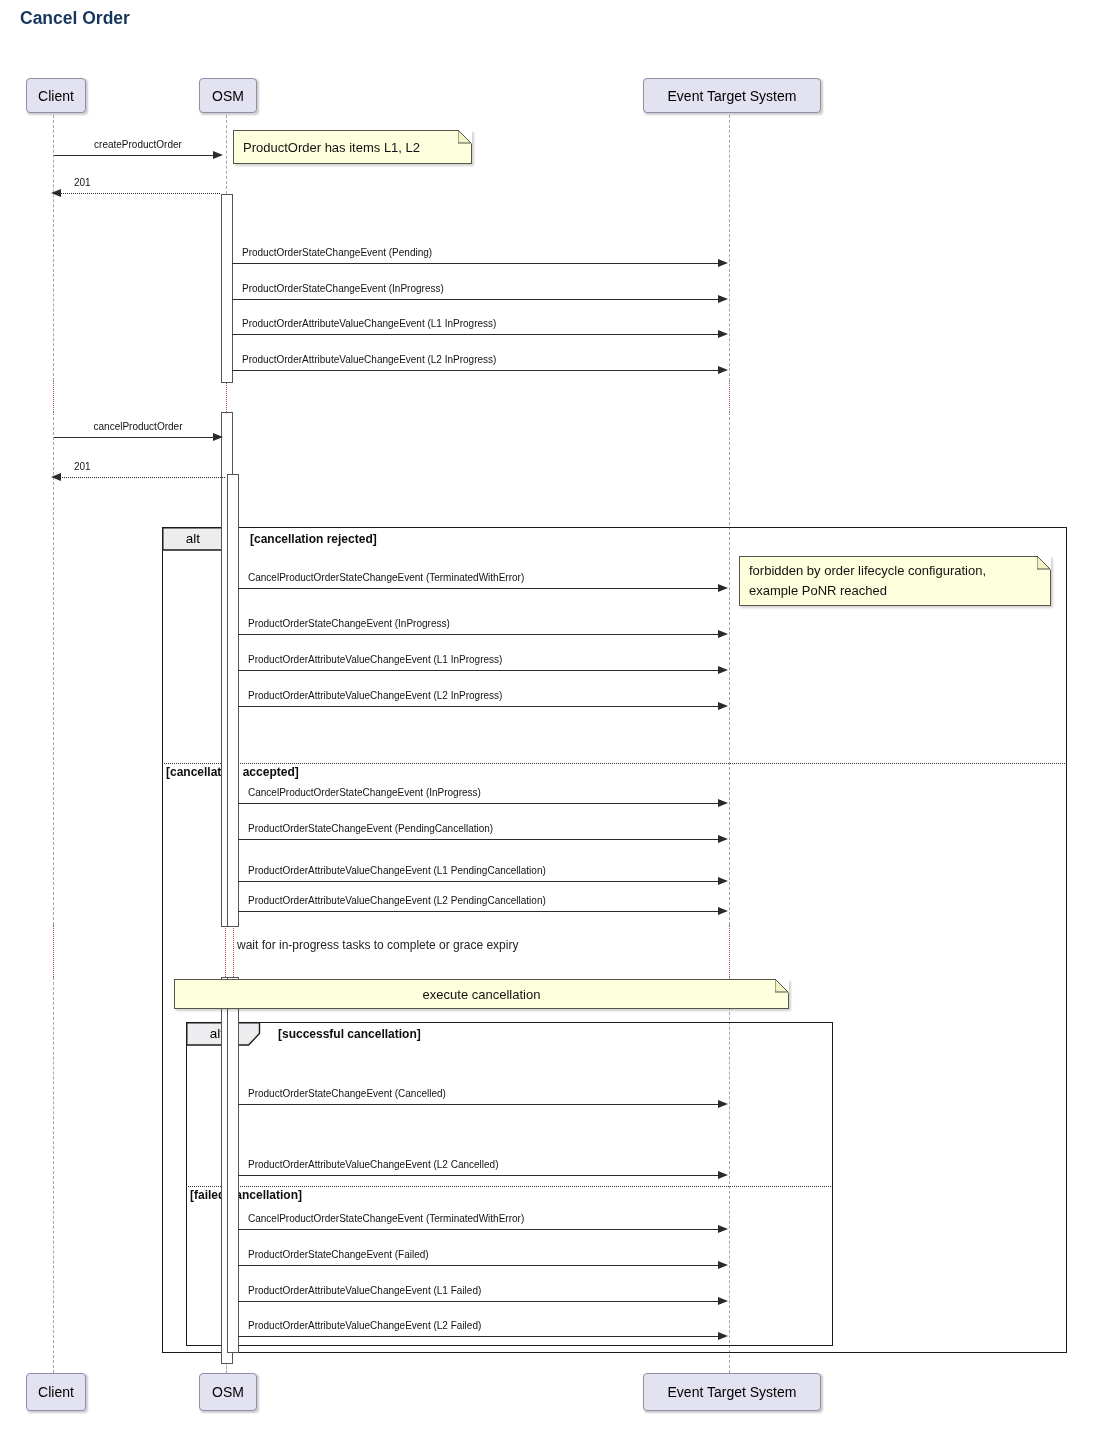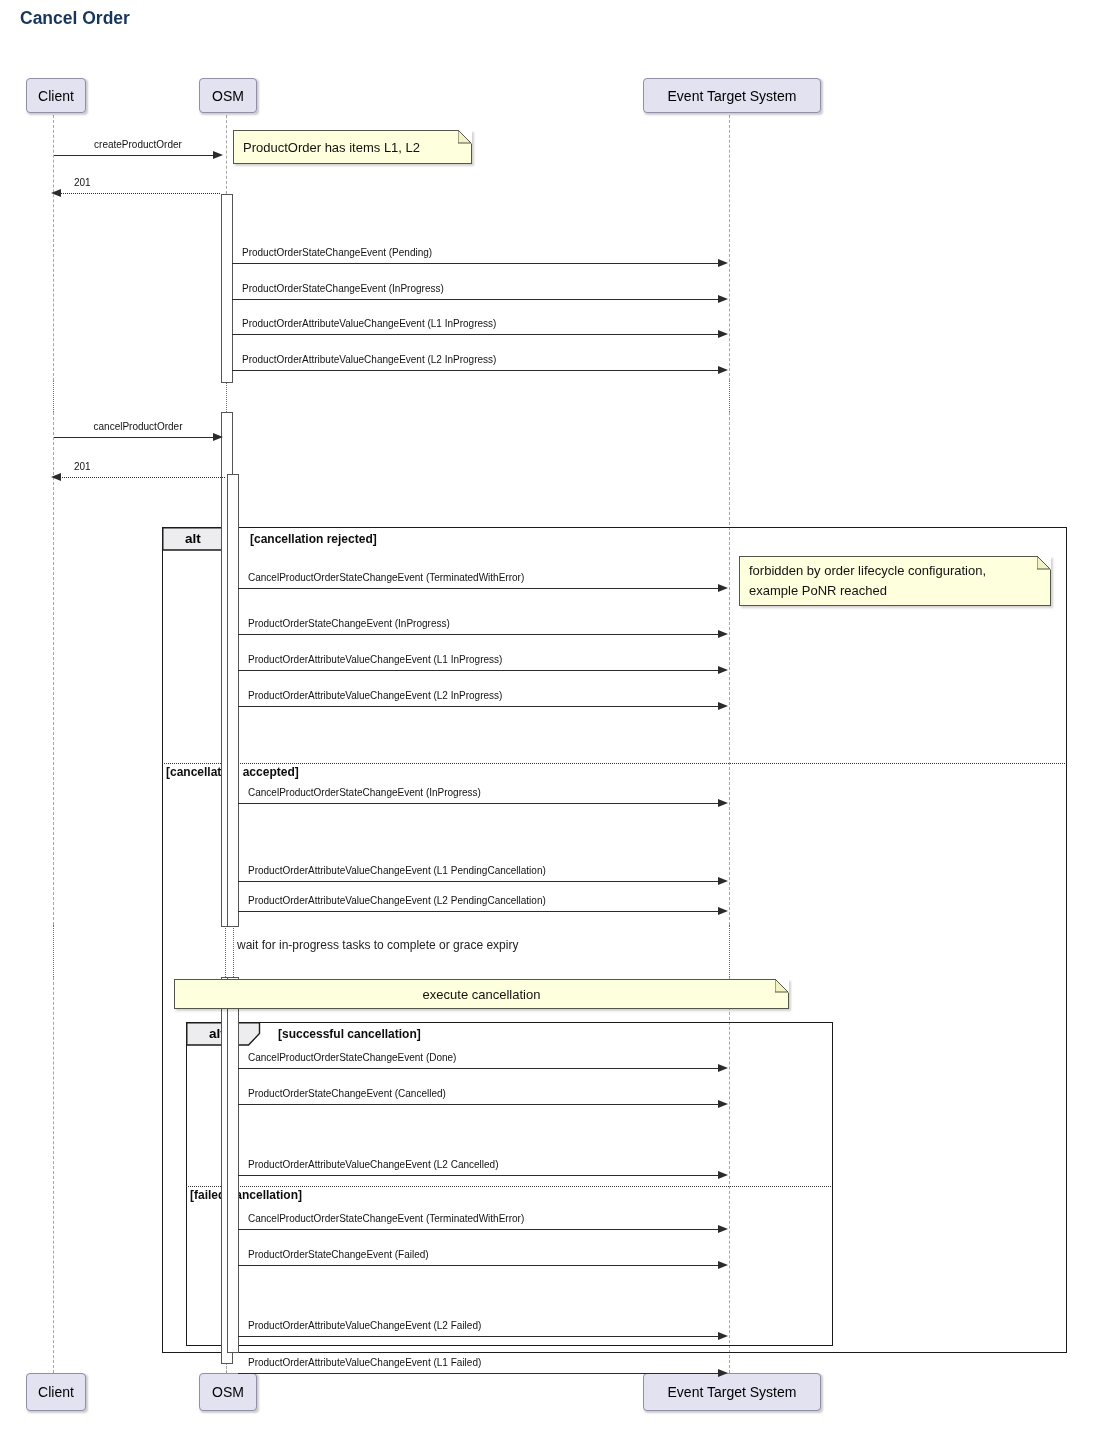--- a/index.html
+++ b/index.html
@@ -28,21 +28,21 @@
   .msg .ln{position:absolute;left:0;right:2px;top:22px;height:0;border-top:1.4px solid #2b2b2b;}
   .msg.r .ln::after{content:"";position:absolute;right:-3px;top:-5.5px;width:0;height:0;
      border-left:10px solid #2b2b2b;border-top:4.5px solid transparent;border-bottom:4.5px solid transparent;}
   .msg.l .ln{border-top-style:dotted;}
   .msg.l .ln::before{content:"";position:absolute;left:-3px;top:-5.5px;width:0;height:0;
      border-right:10px solid #2b2b2b;border-top:4.5px solid transparent;border-bottom:4.5px solid transparent;}
 
   
   .frame{position:absolute;border:1.6px solid #1b1b1b;z-index:2;}
   .pent{position:absolute;z-index:3;}
-  .pent-label{position:absolute;width:62px;text-align:center;font-size:13.5px;font-weight:bold;color:#000;z-index:3;}
+  .pent-label{position:absolute;width:62px;text-align:center;font-size:13.5px;font-weight:normal;color:#000;z-index:3;}
   .guard{position:absolute;font-size:12px;font-weight:bold;color:#0d0d0d;white-space:nowrap;z-index:3;}
   .divider{position:absolute;height:0;border-top:1.5px dotted #333;z-index:2;}
 
   
   .note{position:absolute;background:#FEFFDD;border:1px solid #55554a;
         box-shadow:2px 2px 2px rgba(0,0,0,.18);z-index:6;font-size:13px;color:#121212;}
   .note .txt{position:absolute;left:0;right:0;top:0;bottom:0;display:flex;align-items:center;padding-left:9px;}
   .note .txt.ctr{justify-content:center;padding-left:0;}
   .note .txt.pre{white-space:pre-line;line-height:1.55;}
   .note .fold{position:absolute;top:-1px;right:-1px;}
@@ -151,53 +151,53 @@
   </div>
   <div class="msg r" style="left:238px;top:684px;width:489px">
     <span class="t">ProductOrderAttributeValueChangeEvent (L2 InProgress)</span>
     <div class="ln"></div>
   </div>
 
   <div class="msg r" style="left:238px;top:781px;width:489px">
     <span class="t">CancelProductOrderStateChangeEvent (InProgress)</span>
     <div class="ln"></div>
   </div>
+  <div class="msg r" style="left:238px;top:817px;width:489px">
+    <span class="t">ProductOrderStateChangeEvent (PendingCancellation)</span>
+    <div class="ln"></div>
+  </div>
   <div class="msg r" style="left:238px;top:859px;width:489px">
     <span class="t">ProductOrderAttributeValueChangeEvent (L1 PendingCancellation)</span>
     <div class="ln"></div>
   </div>
   <div class="msg r" style="left:238px;top:889px;width:489px">
     <span class="t">ProductOrderAttributeValueChangeEvent (L2 PendingCancellation)</span>
     <div class="ln"></div>
   </div>
 
   <div class="dtext" style="left:237px;top:938px">wait for in-progress tasks to complete or grace expiry</div>
 
-  <div class="msg r" style="left:238px;top:1046px;width:489px">
-    <span class="t">CancelProductOrderStateChangeEvent (Done)</span>
-    <div class="ln"></div>
-  </div>
   <div class="msg r" style="left:238px;top:1082px;width:489px">
     <span class="t">ProductOrderStateChangeEvent (Cancelled)</span>
     <div class="ln"></div>
   </div>
   <div class="msg r" style="left:238px;top:1153px;width:489px">
     <span class="t">ProductOrderAttributeValueChangeEvent (L2 Cancelled)</span>
     <div class="ln"></div>
   </div>
 
   <div class="msg r" style="left:238px;top:1207px;width:489px">
     <span class="t">CancelProductOrderStateChangeEvent (TerminatedWithError)</span>
     <div class="ln"></div>
   </div>
   <div class="msg r" style="left:238px;top:1243px;width:489px">
     <span class="t">ProductOrderStateChangeEvent (Failed)</span>
     <div class="ln"></div>
   </div>
-  <div class="msg r" style="left:238px;top:1351px;width:489px">
+  <div class="msg r" style="left:238px;top:1279px;width:489px">
     <span class="t">ProductOrderAttributeValueChangeEvent (L1 Failed)</span>
     <div class="ln"></div>
   </div>
   <div class="msg r" style="left:238px;top:1314px;width:489px">
     <span class="t">ProductOrderAttributeValueChangeEvent (L2 Failed)</span>
     <div class="ln"></div>
   </div>
 
   <div class="note" style="left:233px;top:130px;width:237px;height:32px">
     <div class="txt">ProductOrder has items L1, L2</div>

